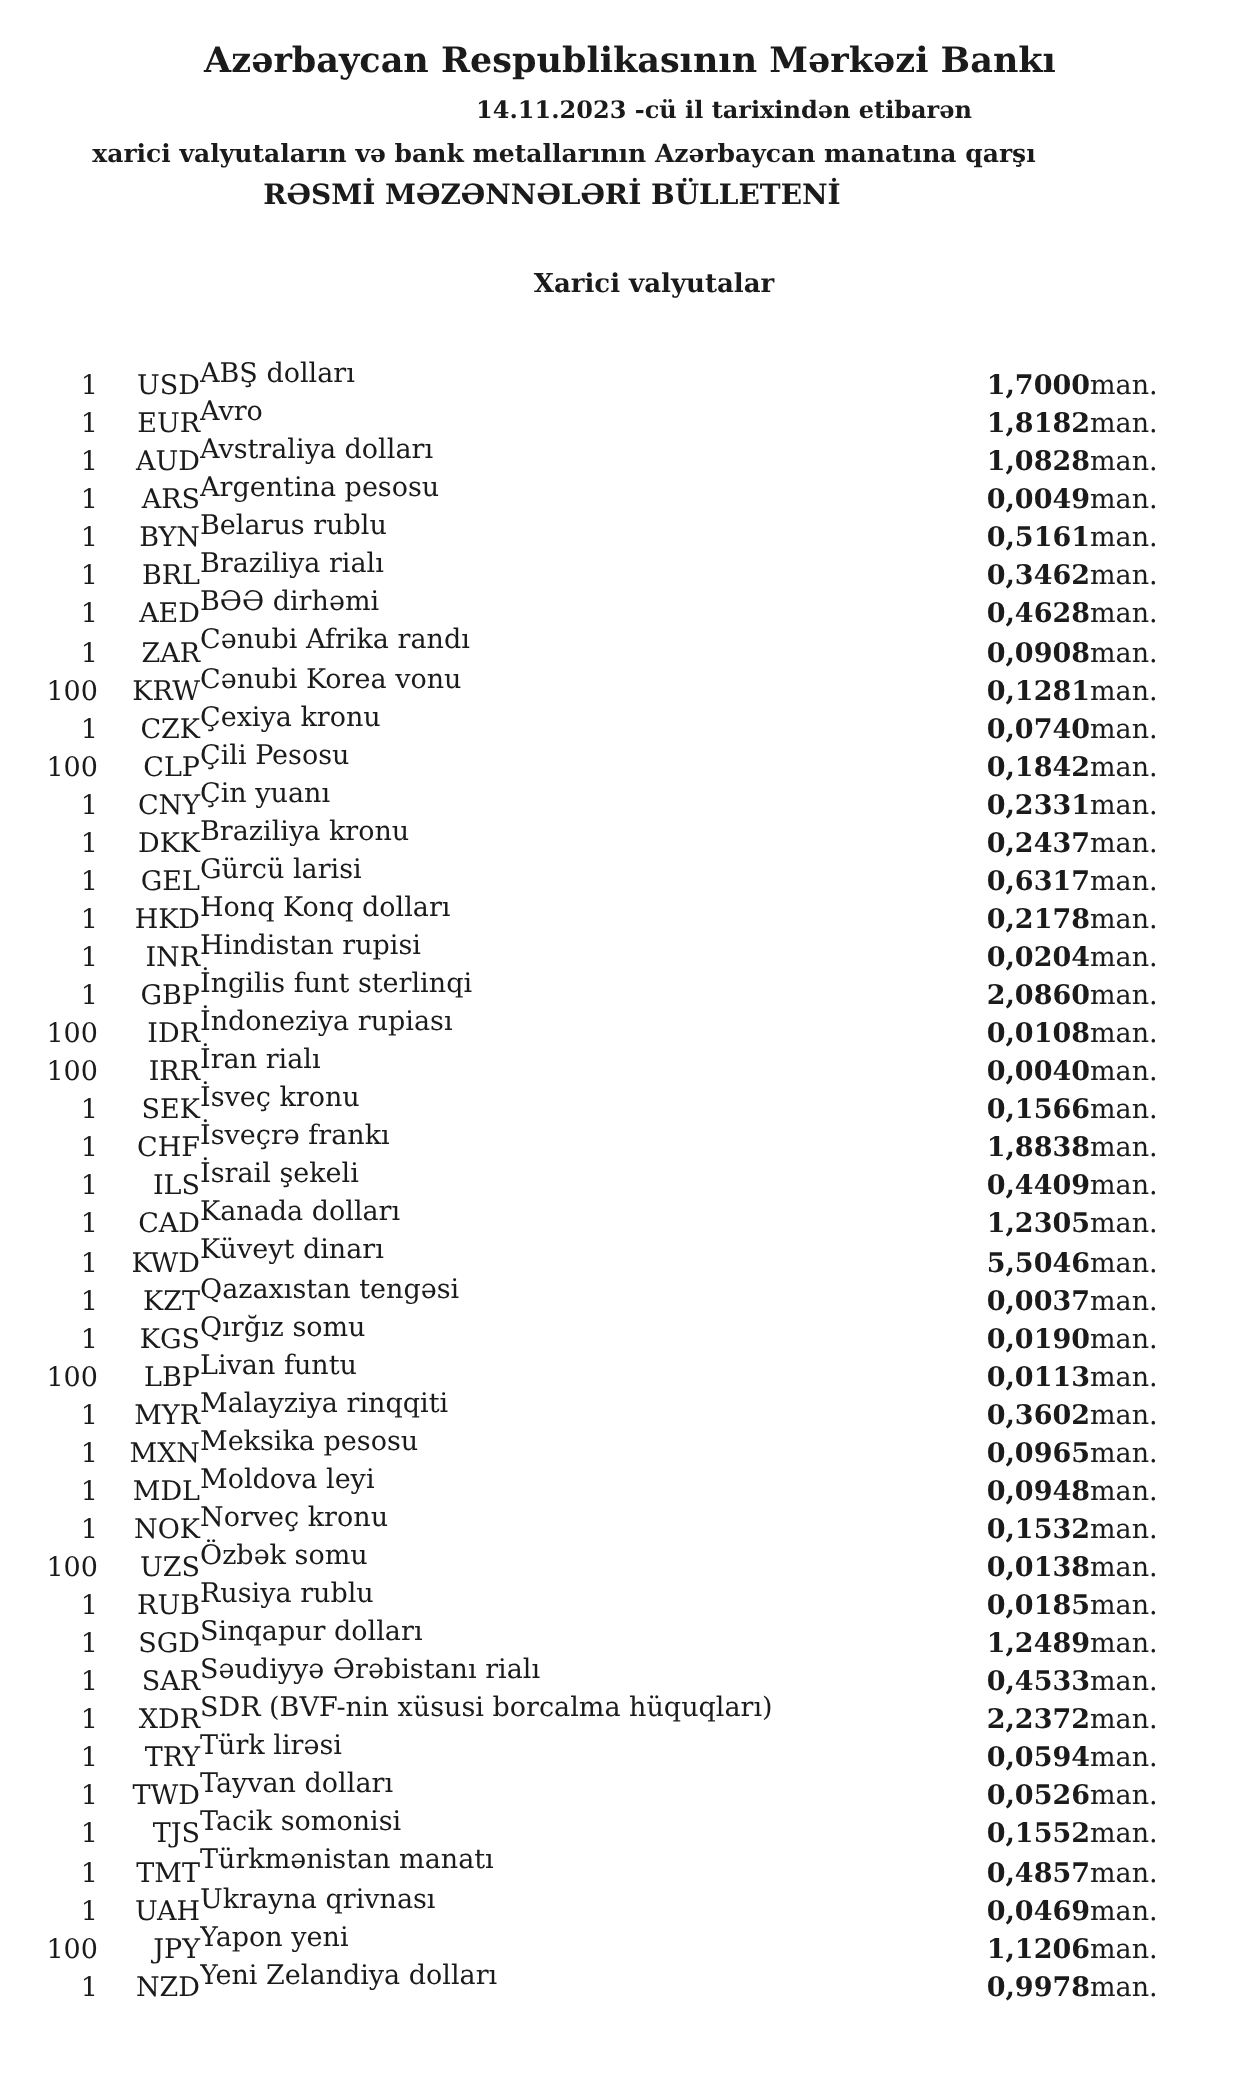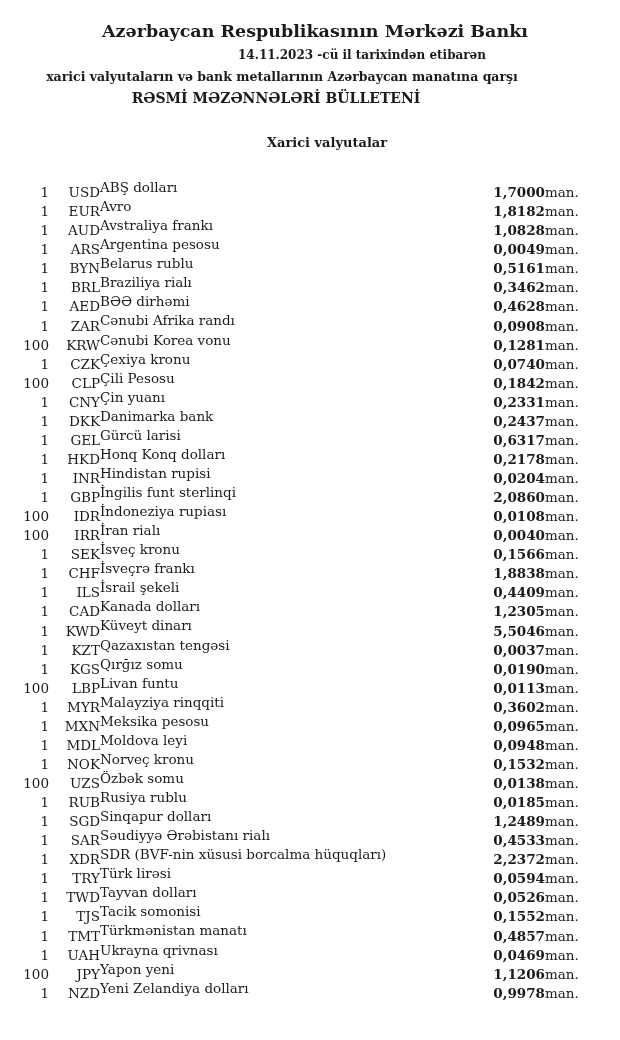--- a/index.html
+++ b/index.html
@@ -45,31 +45,31 @@
 
 <div class="page">
   <div class="hline title">Azərbaycan Respublikasının Mərkəzi Bankı</div>
   <div class="hline date">14.11.2023 -cü il tarixindən etibarən</div>
   <div class="hline subtitle">xarici valyutaların və bank metallarının Azərbaycan manatına qarşı</div>
   <div class="hline bulletin">RƏSMİ MƏZƏNNƏLƏRİ BÜLLETENİ</div>
   <div class="hline section">Xarici valyutalar</div>
   <div class="table" id="rates-table">
       <div class="row"><span class="c-qty">1</span><span class="c-code">USD</span><span class="c-name">ABŞ dolları</span><span class="c-rate">1,7000</span><span class="c-unit">man.</span></div>
       <div class="row"><span class="c-qty">1</span><span class="c-code">EUR</span><span class="c-name">Avro</span><span class="c-rate">1,8182</span><span class="c-unit">man.</span></div>
-      <div class="row"><span class="c-qty">1</span><span class="c-code">AUD</span><span class="c-name">Avstraliya frankı</span><span class="c-rate">1,0828</span><span class="c-unit">man.</span></div>
+      <div class="row"><span class="c-qty">1</span><span class="c-code">AUD</span><span class="c-name">Avstraliya dolları</span><span class="c-rate">1,0828</span><span class="c-unit">man.</span></div>
       <div class="row"><span class="c-qty">1</span><span class="c-code">ARS</span><span class="c-name">Argentina pesosu</span><span class="c-rate">0,0049</span><span class="c-unit">man.</span></div>
       <div class="row"><span class="c-qty">1</span><span class="c-code">BYN</span><span class="c-name">Belarus rublu</span><span class="c-rate">0,5161</span><span class="c-unit">man.</span></div>
       <div class="row"><span class="c-qty">1</span><span class="c-code">BRL</span><span class="c-name">Braziliya rialı</span><span class="c-rate">0,3462</span><span class="c-unit">man.</span></div>
       <div class="row"><span class="c-qty">1</span><span class="c-code">AED</span><span class="c-name">BƏƏ dirhəmi</span><span class="c-rate">0,4628</span><span class="c-unit">man.</span></div>
       <div class="row"><span class="c-qty">1</span><span class="c-code">ZAR</span><span class="c-name">Cənubi Afrika randı</span><span class="c-rate">0,0908</span><span class="c-unit">man.</span></div>
       <div class="row"><span class="c-qty">100</span><span class="c-code">KRW</span><span class="c-name">Cənubi Korea vonu</span><span class="c-rate">0,1281</span><span class="c-unit">man.</span></div>
       <div class="row"><span class="c-qty">1</span><span class="c-code">CZK</span><span class="c-name">Çexiya kronu</span><span class="c-rate">0,0740</span><span class="c-unit">man.</span></div>
       <div class="row"><span class="c-qty">100</span><span class="c-code">CLP</span><span class="c-name">Çili Pesosu</span><span class="c-rate">0,1842</span><span class="c-unit">man.</span></div>
       <div class="row"><span class="c-qty">1</span><span class="c-code">CNY</span><span class="c-name">Çin yuanı</span><span class="c-rate">0,2331</span><span class="c-unit">man.</span></div>
-      <div class="row"><span class="c-qty">1</span><span class="c-code">DKK</span><span class="c-name">Danimarka bank</span><span class="c-rate">0,2437</span><span class="c-unit">man.</span></div>
+      <div class="row"><span class="c-qty">1</span><span class="c-code">DKK</span><span class="c-name">Braziliya kronu</span><span class="c-rate">0,2437</span><span class="c-unit">man.</span></div>
       <div class="row"><span class="c-qty">1</span><span class="c-code">GEL</span><span class="c-name">Gürcü larisi</span><span class="c-rate">0,6317</span><span class="c-unit">man.</span></div>
       <div class="row"><span class="c-qty">1</span><span class="c-code">HKD</span><span class="c-name">Honq Konq dolları</span><span class="c-rate">0,2178</span><span class="c-unit">man.</span></div>
       <div class="row"><span class="c-qty">1</span><span class="c-code">INR</span><span class="c-name">Hindistan rupisi</span><span class="c-rate">0,0204</span><span class="c-unit">man.</span></div>
       <div class="row"><span class="c-qty">1</span><span class="c-code">GBP</span><span class="c-name">İngilis funt sterlinqi</span><span class="c-rate">2,0860</span><span class="c-unit">man.</span></div>
       <div class="row"><span class="c-qty">100</span><span class="c-code">IDR</span><span class="c-name">İndoneziya rupiası</span><span class="c-rate">0,0108</span><span class="c-unit">man.</span></div>
       <div class="row"><span class="c-qty">100</span><span class="c-code">IRR</span><span class="c-name">İran rialı</span><span class="c-rate">0,0040</span><span class="c-unit">man.</span></div>
       <div class="row"><span class="c-qty">1</span><span class="c-code">SEK</span><span class="c-name">İsveç kronu</span><span class="c-rate">0,1566</span><span class="c-unit">man.</span></div>
       <div class="row"><span class="c-qty">1</span><span class="c-code">CHF</span><span class="c-name">İsveçrə frankı</span><span class="c-rate">1,8838</span><span class="c-unit">man.</span></div>
       <div class="row"><span class="c-qty">1</span><span class="c-code">ILS</span><span class="c-name">İsrail şekeli</span><span class="c-rate">0,4409</span><span class="c-unit">man.</span></div>
       <div class="row"><span class="c-qty">1</span><span class="c-code">CAD</span><span class="c-name">Kanada dolları</span><span class="c-rate">1,2305</span><span class="c-unit">man.</span></div>

